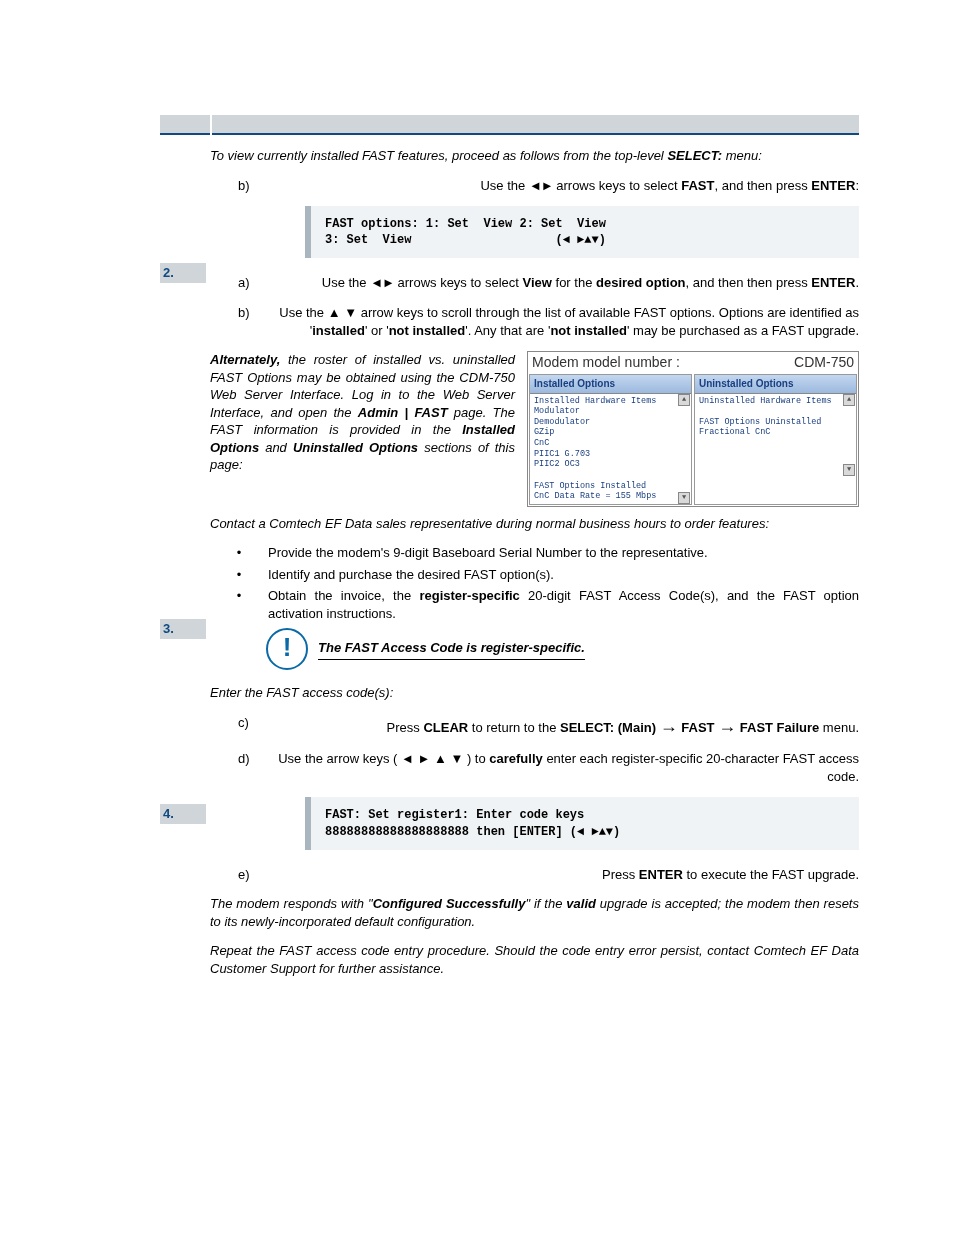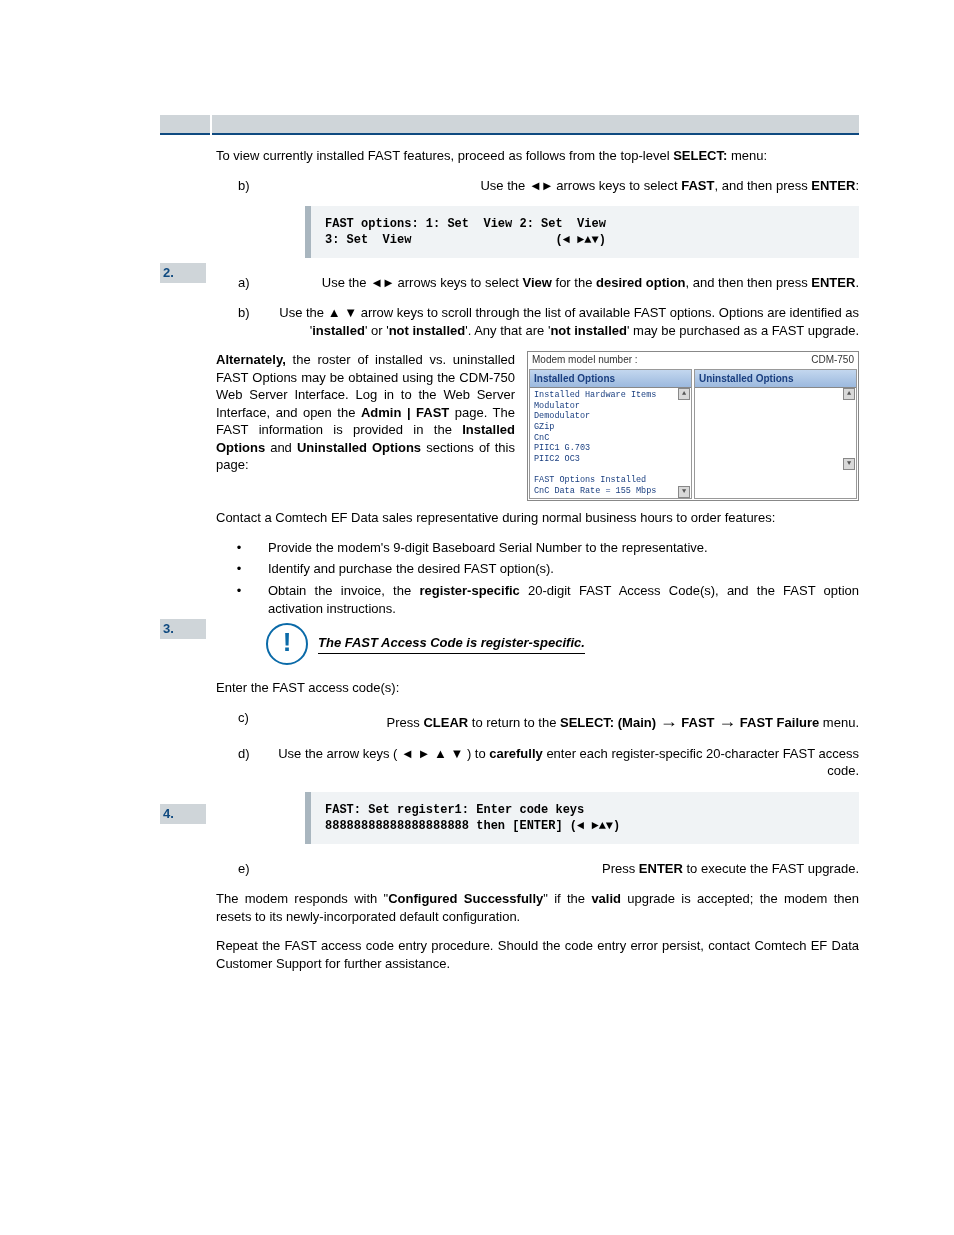--- a/index.html
+++ b/index.html
@@ -34,21 +34,22 @@
       background: #cfd5d9;
       border-bottom: 2px solid #0f4a80;
     }
     .content {
       margin-left: 210px;
       margin-right: 95px;
       padding-top: 12px;
       line-height: 1.35;
     }
     .para {
-      margin: 0 0 12px 6px;
+      margin: 0 0 12px 0;
+      font-style: italic;
     }
     .list-item {
       display: flex;
       margin: 0 0 12px 0;
     }
     .li-marker {
       width: 30px;
       flex-shrink: 0;
       text-align: left;
       padding-left: 28px;
@@ -104,21 +105,21 @@
       margin-bottom: 8px;
     }
     .img-box {
       border: 1px solid #888;
       font-size: 9px;
       font-family: "Courier New", monospace;
       background: #fff;
     }
     .img-header-row {
       display: flex;
-      font-size: 10px;
+      font-size: 14px;
       font-family: Arial;
       color: #333;
       padding: 1px 4px;
     }
     .img-cols {
       display: flex;
     }
     .img-col {
       flex: 1;
       border: 1px solid #999;
@@ -247,20 +248,24 @@
 
 FAST Options Installed
 CnC Data Rate = 155 Mbps</span>
             </div>
           </div>
           <div class="img-col">
             <div class="img-col-head">Uninstalled Options</div>
             <div class="img-col-body">
               <div class="scroll-ind" style="top:0;">▲</div>
               <div class="scroll-ind" style="bottom:0;">▼</div>
+              <span style="white-space:pre;">Uninstalled Hardware Items
+
+FAST Options Uninstalled
+Fractional CnC</span>
             </div>
           </div>
         </div>
       </div>
     </div>
 
     <p class="para justify-full">
       <span class="bold">Alternately, </span><span>the roster of installed vs. uninstalled FAST Options may be obtained using the CDM-750 Web Server Interface. Log in to the Web Server Interface, and open the </span><span class="bold">Admin | FAST</span><span> page. The FAST information is provided in the </span><span class="bold">Installed Options</span><span> and </span><span class="bold">Uninstalled Options</span><span> sections of this page:</span>
     </p>
 

